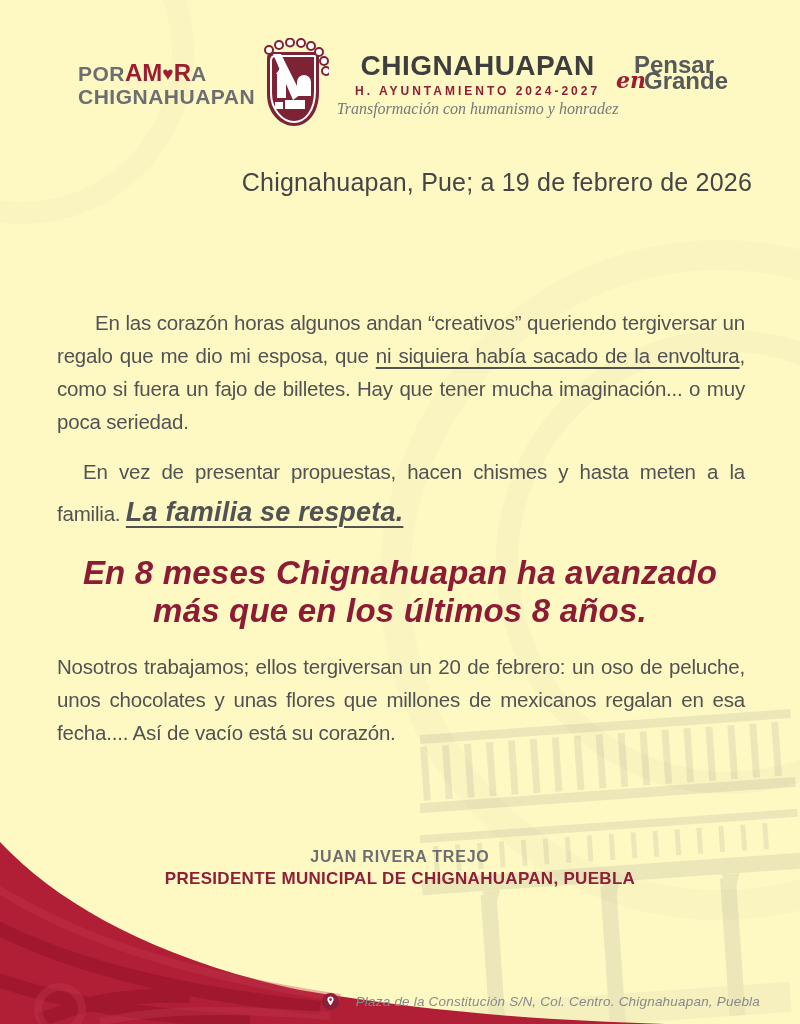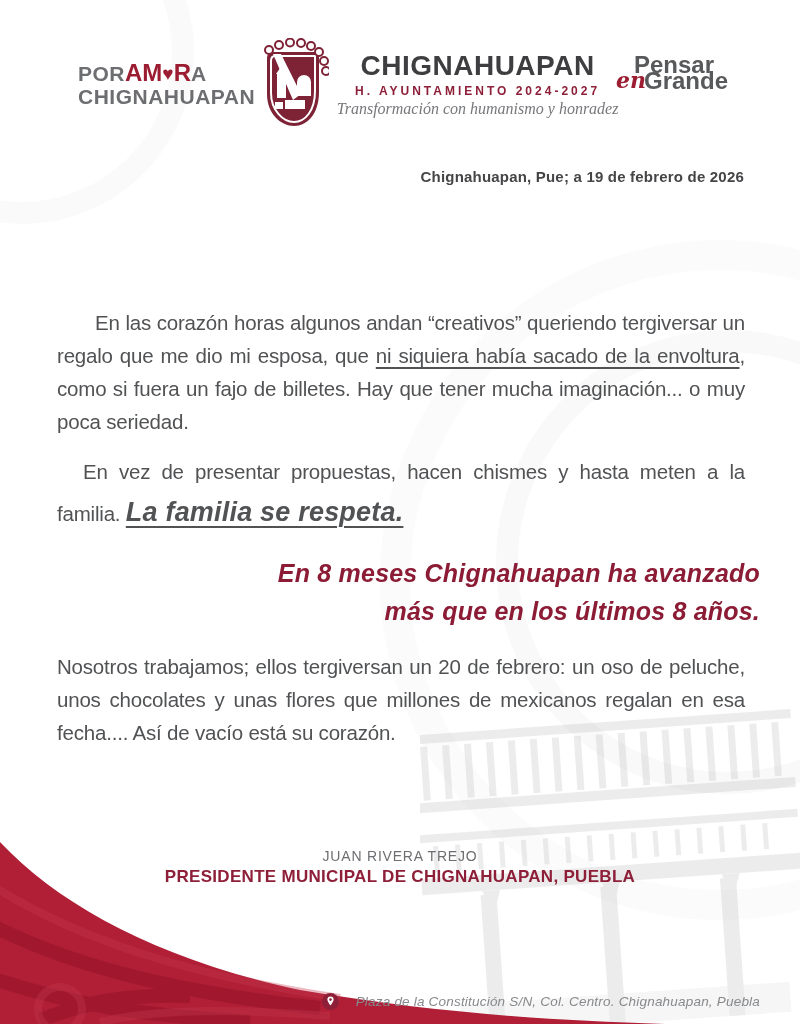--- a/index.html
+++ b/index.html
@@ -1,18 +1,18 @@
 <!DOCTYPE html>
 <html><head>
 <meta charset="utf-8">
 <style>
   html,body{margin:0;padding:0;background:#e9e9e9;}
   .page{
     position:relative;width:800px;height:1024px;margin:0 auto;
-    background:#ffffff;overflow:hidden;
+    background:#fef9c3;overflow:hidden;
     font-family:"Liberation Sans",sans-serif;
   }
   
   .wm-arc{position:absolute;border-radius:50%;border:22px solid rgba(120,120,125,0.045);}
   .wm-arc.a1{width:420px;height:420px;right:-160px;top:330px;}
   .wm-arc.a2{width:620px;height:620px;right:-260px;top:240px;border-width:30px;border-color:rgba(120,120,125,0.03);}
   .wm-arc.a3{width:300px;height:300px;left:-150px;top:-120px;border-color:rgba(120,120,125,0.035);}
 
   
   .header{position:absolute;top:38px;left:78px;right:62px;height:92px;display:flex;align-items:center;justify-content:space-between;}
@@ -28,35 +28,35 @@
   .lc-title{font-size:28px;font-weight:800;color:#3e3e40;letter-spacing:.5px;line-height:1;}
   .lc-sub{font-size:12px;font-weight:800;color:#8e1f38;letter-spacing:3px;margin-top:5px;line-height:1;}
   .lc-tag{font-size:16px;color:#77787b;font-style:italic;font-family:Liberation Serif, serif;margin-top:4px;line-height:1;}
 
   .logo-right{position:relative;width:118px;height:62px;}
   .lr-pensar{position:absolute;top:0;left:14px;font-size:24px;font-weight:800;color:#58595b;line-height:1;}
   .lr-grande{position:absolute;top:16px;left:24px;font-size:24px;font-weight:800;color:#58595b;line-height:1;}
   .lr-en{position:absolute;top:16px;left:-4px;font-size:22px;font-weight:700;font-style:italic;color:#9c1d31;font-family:"DejaVu Serif",serif;line-height:1;}
 
   
-  .dateline{position:absolute;top:168px;right:56px;font-size:15px;font-weight:700;color:#454547;letter-spacing:.2px;}
+  .dateline{position:absolute;top:168px;right:48px;font-size:25px;font-weight:400;color:#454547;letter-spacing:.2px;}
   .doc-title{position:absolute;top:230px;left:0;width:100%;text-align:center;font-size:31px;font-weight:800;color:#7c1b31;letter-spacing:1px;}
 
   
   .para{position:absolute;left:57px;width:688px;color:#515254;font-size:20.5px;line-height:33px;text-align:justify;letter-spacing:-0.2px;}
   .p1{top:306px;text-indent:38px;}
   .p2{top:452px;text-indent:26px;line-height:40px;}
   .p2 .emph{font-size:27px;font-weight:700;font-style:italic;text-decoration:underline;text-decoration-thickness:2px;text-underline-offset:5px;letter-spacing:.2px;}
   .uline{text-decoration:underline;text-decoration-thickness:1.5px;text-underline-offset:4px;}
-  .statement{position:absolute;top:554px;left:40px;width:720px;text-align:right;color:#8c1c35;font-size:25px;font-weight:800;font-style:italic;line-height:38px;letter-spacing:.2px;}
+  .statement{position:absolute;top:554px;left:40px;width:720px;text-align:center;color:#8c1c35;font-size:33px;font-weight:800;font-style:italic;line-height:38px;letter-spacing:.2px;}
   .p3{top:650px;}
 
   
   .signature{position:absolute;top:848px;left:0;width:100%;text-align:center;}
-  .sig-name{font-size:14px;font-weight:400;color:#6d6e71;letter-spacing:.8px;}
+  .sig-name{font-size:16px;font-weight:700;color:#6d6e71;letter-spacing:.8px;}
   .sig-title{font-size:17px;font-weight:800;color:#8e1f38;letter-spacing:.3px;margin-top:3px;}
 
   
   .kiosco{position:absolute;right:0;bottom:0;width:380px;height:330px;opacity:.14;}
 
   
   .swirl{position:absolute;left:0;bottom:0;width:700px;height:200px;}
 
   
   .footer{position:absolute;bottom:14px;right:40px;display:flex;align-items:center;gap:17px;font-style:italic;}

